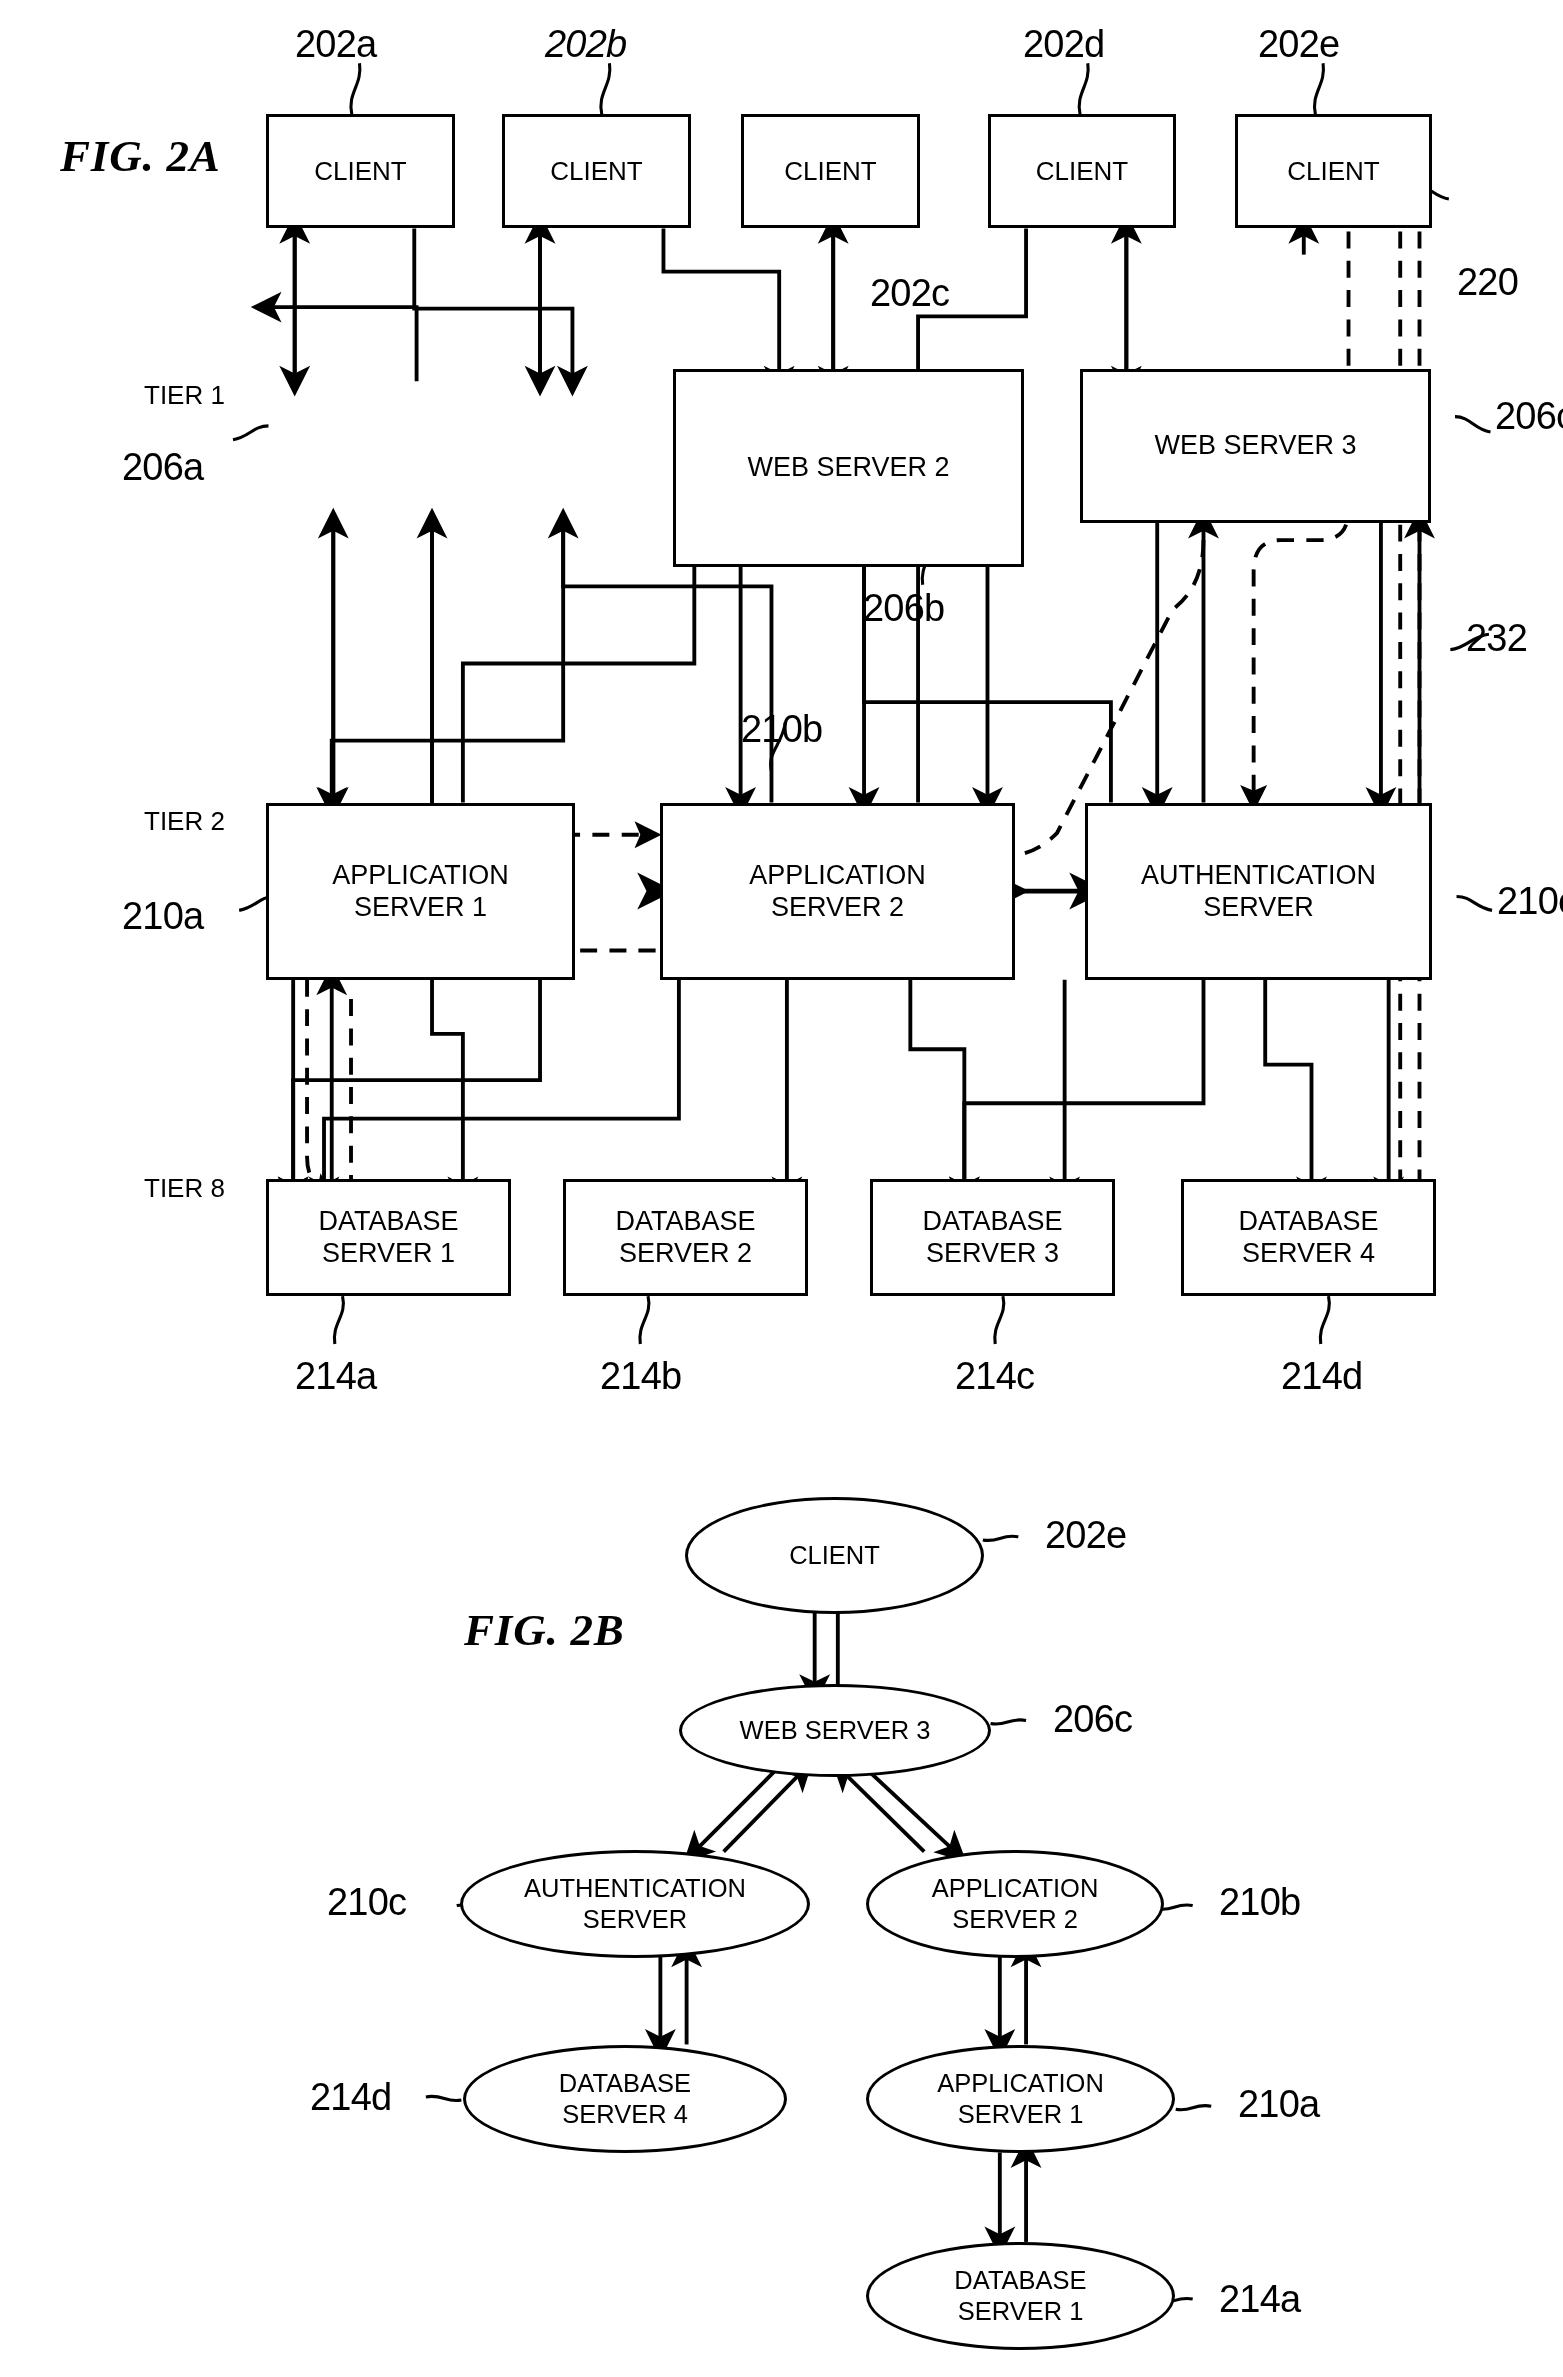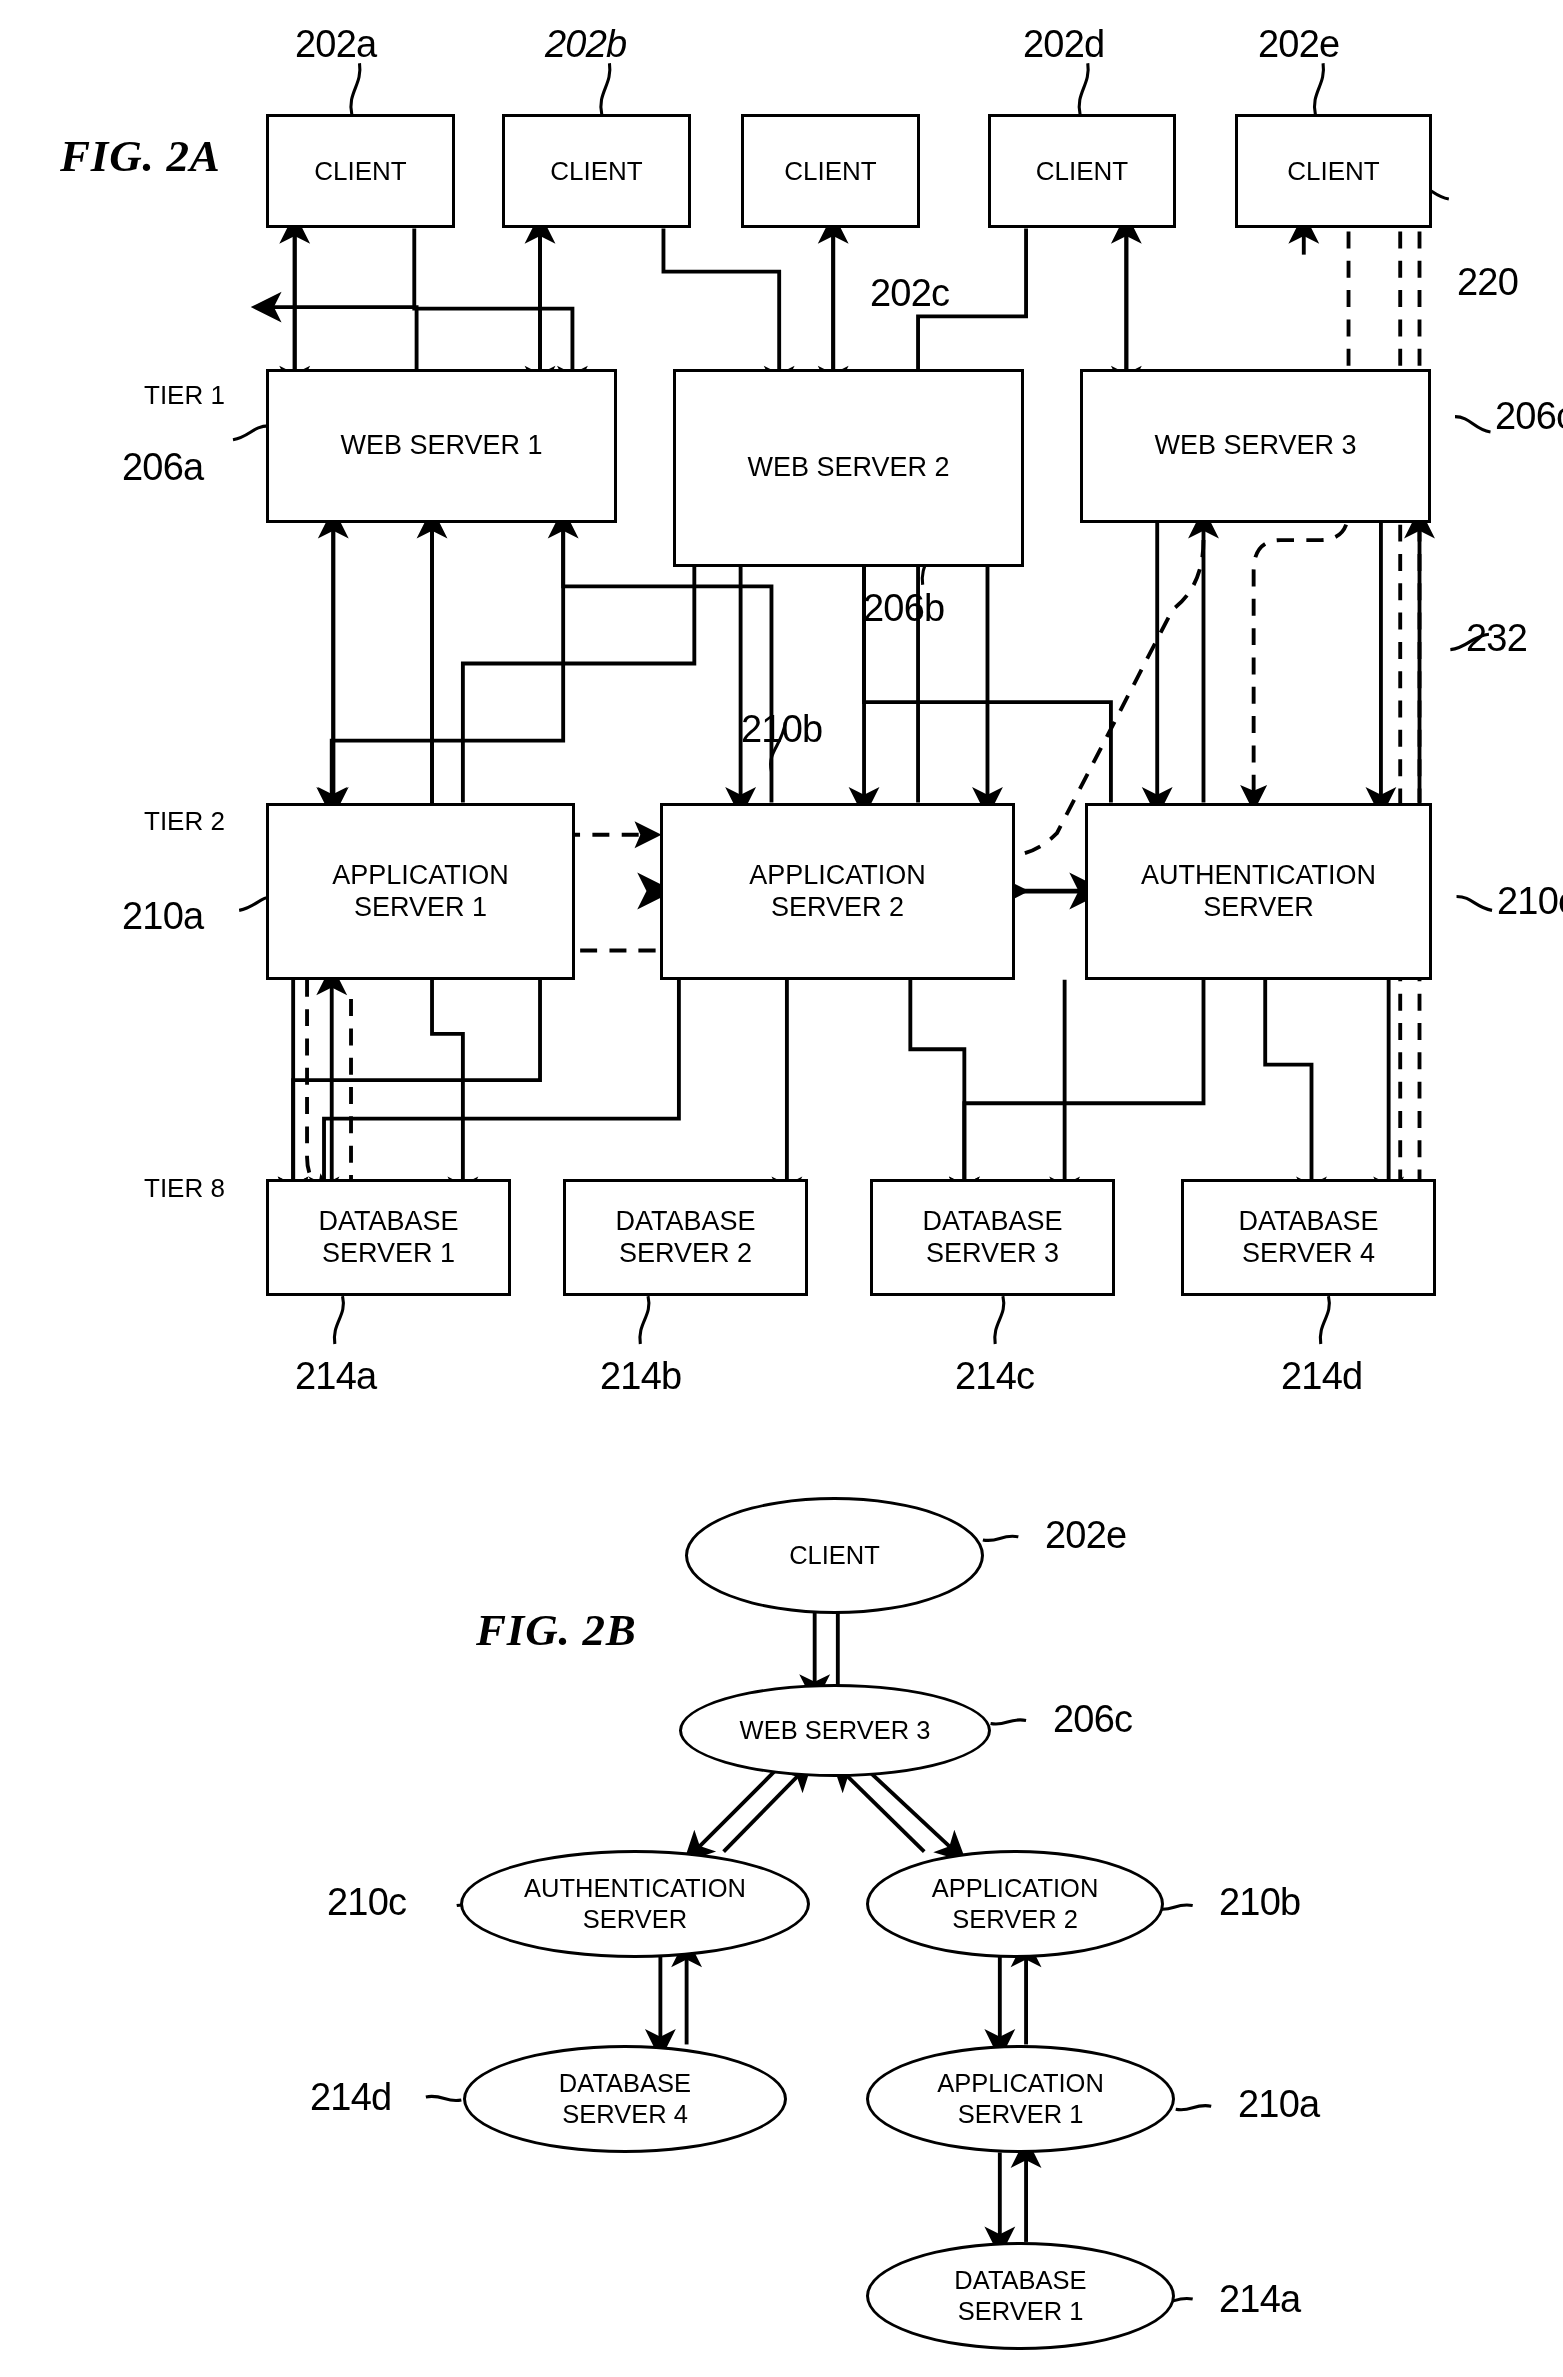--- a/index.html
+++ b/index.html
@@ -265,23 +265,20 @@
     <span class="txt">CLIENT</span>
   </div>
 
   <div class="ref-num" style="left:1457px; top:261px;">220</div>
 
   <div class="tier-label" style="left:144px; top:370px;margin-top:10px;">TIER 1</div>
   <div class="ref-num" style="left:122px; top:446px;">206a</div>
   <div class="ref-num" style="left:1495px; top:395px;">206c</div>
   <div class="ref-num" style="left:863px; top:587px;">206b</div>
 
-  <div class="node-box web" style="left:266px; top:369px; width:351px; height:154px;">
-    <span class="txt">WEB SERVER 1</span>
-  </div>
   <div class="node-box web" style="left:673px; top:369px; width:351px; height:198px;">
     <span class="txt">WEB SERVER 2</span>
   </div>
   <div class="node-box web" style="left:1080px; top:369px; width:351px; height:154px;">
     <span class="txt">WEB SERVER 3</span>
   </div>
 
   <div class="ref-num" style="left:1466px; top:617px;">232</div>
 
   <div class="tier-label" style="left:144px; top:806px;">TIER 2</div>
@@ -319,21 +316,21 @@
   <div class="node-box db" style="left:1181px; top:1179px; width:255px; height:117px;">
     <span class="txt">DATABASE
 SERVER 4</span>
   </div>
 
   <div class="ref-num" style="left:295px; top:1355px;">214a</div>
   <div class="ref-num" style="left:600px; top:1355px;">214b</div>
   <div class="ref-num" style="left:955px; top:1355px;">214c</div>
   <div class="ref-num" style="left:1281px; top:1355px;">214d</div>
 
-  <div class="fig-label" style="left:444px; top:1604px;">FIG. 2B</div>
+  <div class="fig-label" style="left:432px; top:1604px;">FIG. 2B</div>
 
   <div class="node-ellipse" style="left:685px; top:1497px; width:299px; height:117px;">
     <span class="txt">CLIENT</span>
   </div>
   <div class="ref-num" style="left:1045px; top:1514px;">202e</div>
 
   <div class="node-ellipse" style="left:679px; top:1684px; width:312px; height:93px;">
     <span class="txt">WEB SERVER 3</span>
   </div>
   <div class="ref-num" style="left:1053px; top:1698px;">206c</div>

